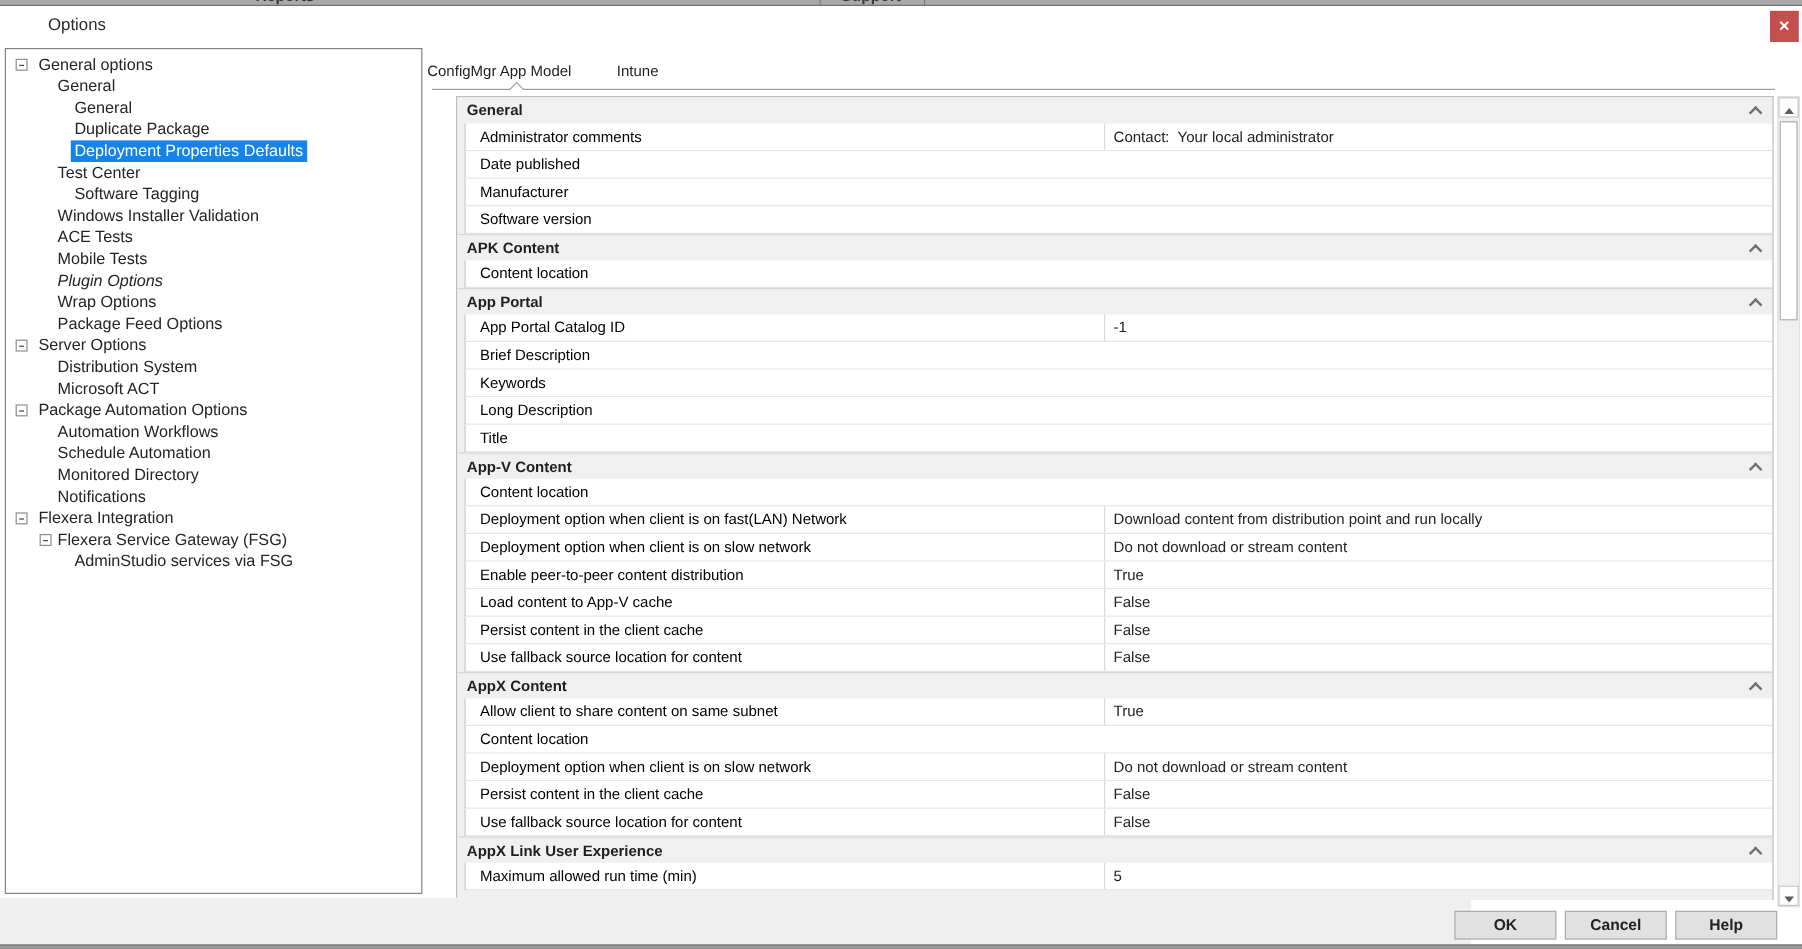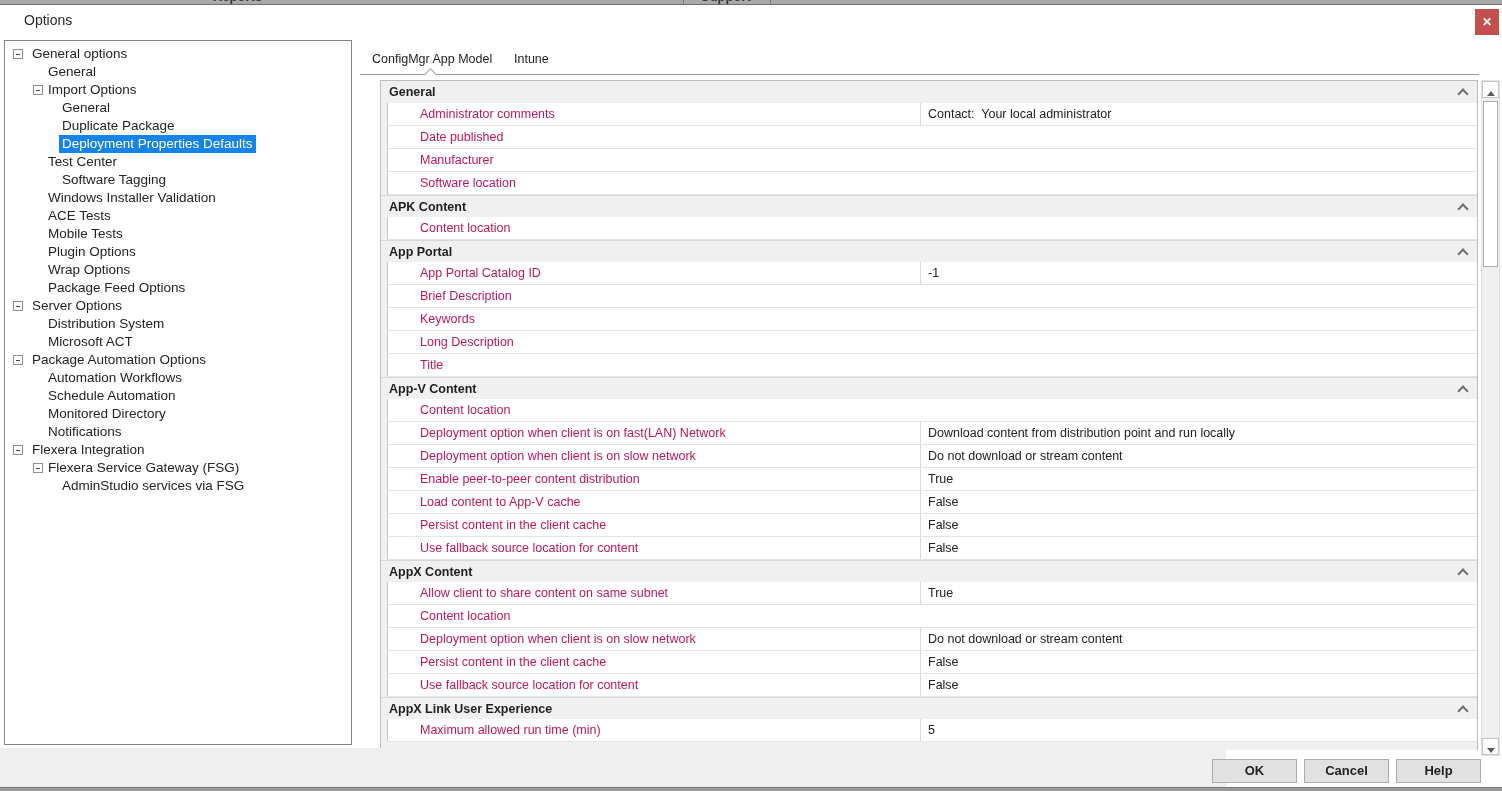--- a/index.html
+++ b/index.html
@@ -8,21 +8,21 @@
 
   
   .top-strip { position:absolute; left:0; top:0; width:1502px; height:5px; background:#a9a9a9; border-bottom:1px solid #6f6f6f; overflow:hidden; }
   .top-frag { position:absolute; top:-11px; font-size:13px; font-weight:bold; color:#3a3a3a; }
   .top-sep { position:absolute; top:0; width:1px; height:5px; background:#7a7a7a; }
 
   .bottom-strip { position:absolute; left:0; top:787px; width:1502px; height:4px; background:#9a9a9a; border-top:1px solid #7a7a7a; }
 
   .dialog { position:absolute; left:0; top:5px; width:1502px; height:782px; background:#ffffff; }
 
-  .dlg-title { position:absolute; left:24px; top:7px; font-size:14px; color:#2b2b2b; }
+  .dlg-title { position:absolute; left:40px; top:7px; font-size:14px; color:#2b2b2b; }
 
   .close-btn { position:absolute; left:1475px; top:4px; width:24px; height:26px; background:#c4504e; color:#ffffff;
                font-size:12px; font-weight:bold; text-align:center; line-height:26px; cursor:default; }
 
   
   .tree { position:absolute; left:4px; top:35px; width:348px; height:705px; background:#ffffff;
           border:1px solid #848484; padding-top:4px; overflow:hidden; }
   .tree-row { position:relative; height:18px; font-size:13.5px; line-height:17px; white-space:nowrap; color:#242424; }
   .expander { position:absolute; top:4px; width:10px; height:10px; background:#fff; border:1px solid #898f98; }
   .expander::after { content:""; position:absolute; left:2px; top:4px; width:4px; height:1px; background:#444; }
@@ -38,22 +38,22 @@
   
   .grid { position:absolute; left:380px; top:75px; width:1098px; height:670px; background:#f0f0f0;
           border-left:1px solid #bdbdbd; border-right:1px solid #bdbdbd; border-top:1px solid #bdbdbd; overflow:hidden; }
   .sec-header { position:relative; height:22px; background:#f0f0f0; border-top:1px solid #d8d8d8;
                 font-size:12.5px; font-weight:bold; line-height:22px; padding-left:8px; color:#1f1f1f; }
   .sec-header:first-child { border-top:none; }
   .chevron-up { position:absolute; right:10px; top:9px; width:8px; height:8px;
                 border-left:2px solid #707070; border-top:2px solid #707070; transform:rotate(45deg); }
   .prop-row { position:relative; height:23px; margin-left:6px; background:#ffffff;
               border-left:1px solid #c6c6c6; border-bottom:1px solid #e4e4e4; }
-  .cell-label { position:absolute; left:0; top:0; width:532px; padding-left:32px; font-size:12.5px;
-                line-height:22px; color:#be185d; overflow:hidden; white-space:nowrap; }
+  .cell-label { position:absolute; left:0; top:0; width:532px; padding-left:12px; font-size:12.5px;
+                line-height:22px; color:#000000; overflow:hidden; white-space:nowrap; }
   .cell-value { position:absolute; left:532px; top:0; right:0; border-left:1px solid #dadada; padding-left:7px;
                 font-size:12.5px; line-height:22px; color:#222; overflow:hidden; white-space:pre; }
 
   
   .scrollbar { position:absolute; left:1481px; top:75px; width:19px; height:676px; background:#f0f0f0; border:1px solid #e2e2e2; }
   .sb-btn { position:absolute; left:0; width:17px; height:17px; background:#fdfdfd; border:1px solid #c5c5c5; text-align:center; }
   .sb-up { top:0; }
   .sb-down { bottom:0; }
   .sb-arrow { display:inline-block; width:0; height:0; margin-top:5px; }
   .sb-arrow.up { border-left:4px solid transparent; border-right:4px solid transparent; border-bottom:5px solid #5c5c5c; }
@@ -83,24 +83,20 @@
 
   <div class="tree" id="tree">
       <div class="tree-row">
         <span class="expander" style="left: 8px;"></span>
         <span class="tree-label" style="left: 24px;">General options</span>
       </div>
       <div class="tree-row">
         <span class="tree-label" style="left: 40px;">General</span>
       </div>
       <div class="tree-row">
-        <span class="expander" style="left: 28px;"></span>
-        <span class="tree-label" style="left: 40px;">Import Options</span>
-      </div>
-      <div class="tree-row">
         <span class="tree-label" style="left: 54px;">General</span>
       </div>
       <div class="tree-row">
         <span class="tree-label" style="left: 54px;">Duplicate Package</span>
       </div>
       <div class="tree-row">
         <span class="tree-label selected" style="left: 54px; text-align: right;">Deployment Properties Defaults</span>
       </div>
       <div class="tree-row">
         <span class="tree-label" style="left: 40px;">Test Center</span>
@@ -111,21 +107,21 @@
       <div class="tree-row">
         <span class="tree-label" style="left: 40px;">Windows Installer Validation</span>
       </div>
       <div class="tree-row">
         <span class="tree-label" style="left: 40px;">ACE Tests</span>
       </div>
       <div class="tree-row">
         <span class="tree-label" style="left: 40px;">Mobile Tests</span>
       </div>
       <div class="tree-row">
-        <span class="tree-label" style="left: 40px;">Plugin Options</span>
+        <span class="tree-label" style="left: 40px; font-style: italic;">Plugin Options</span>
       </div>
       <div class="tree-row">
         <span class="tree-label" style="left: 40px;">Wrap Options</span>
       </div>
       <div class="tree-row">
         <span class="tree-label" style="left: 40px;">Package Feed Options</span>
       </div>
       <div class="tree-row">
         <span class="expander" style="left: 8px;"></span>
         <span class="tree-label" style="left: 24px;">Server Options</span>
@@ -158,41 +154,41 @@
       </div>
       <div class="tree-row">
         <span class="expander" style="left: 28px;"></span>
         <span class="tree-label" style="left: 40px; text-align: right;">Flexera Service Gateway (FSG)</span>
       </div>
       <div class="tree-row">
         <span class="tree-label" style="left: 54px;">AdminStudio services via FSG</span>
       </div>
     </div>
 
-  <div class="tab" style="left:372px">ConfigMgr App Model</div>
+  <div class="tab" style="left:356px">ConfigMgr App Model</div>
   <div class="tab" style="left:514px">Intune</div>
   <div class="tab-line"></div>
   <div class="tab-notch"></div>
 
   <div class="grid" id="grid">
       <div class="sec-header"><span>General</span><span class="chevron-up"></span></div>
       <div class="prop-row">
         <div class="cell-label">Administrator comments</div>
         <div class="cell-value">Contact:  Your local administrator</div>
       </div>
       <div class="prop-row">
         <div class="cell-label">Date published</div>
         <div class="cell-value"></div>
       </div>
       <div class="prop-row">
         <div class="cell-label">Manufacturer</div>
         <div class="cell-value"></div>
       </div>
       <div class="prop-row">
-        <div class="cell-label">Software location</div>
+        <div class="cell-label">Software version</div>
         <div class="cell-value"></div>
       </div>
       <div class="sec-header"><span>APK Content</span><span class="chevron-up"></span></div>
       <div class="prop-row">
         <div class="cell-label">Content location</div>
         <div class="cell-value"></div>
       </div>
       <div class="sec-header"><span>App Portal</span><span class="chevron-up"></span></div>
       <div class="prop-row">
         <div class="cell-label">App Portal Catalog ID</div>

